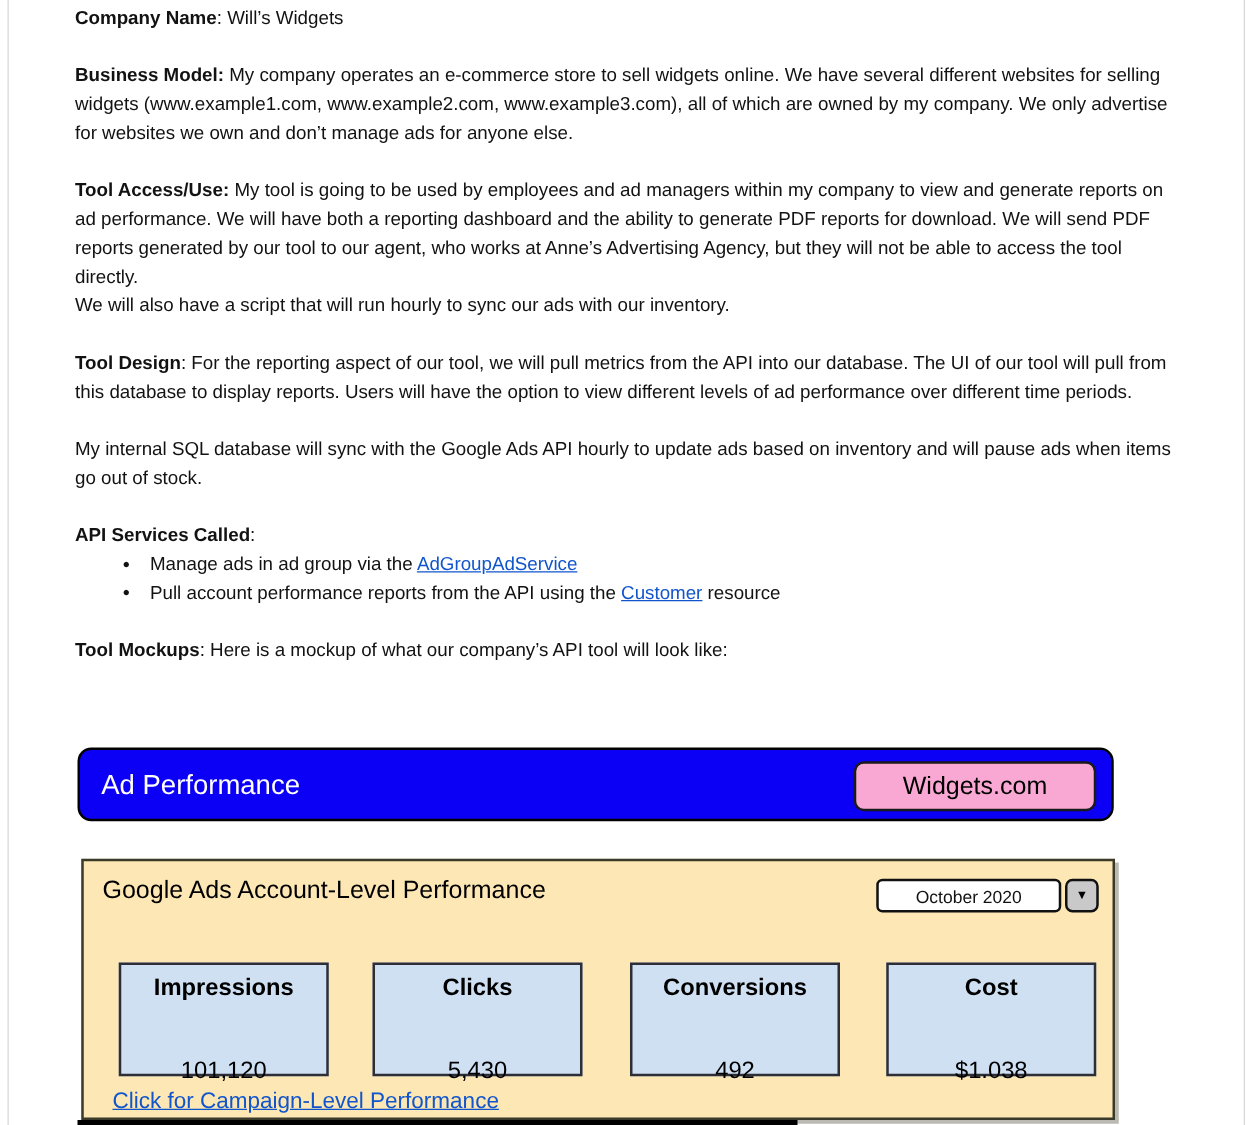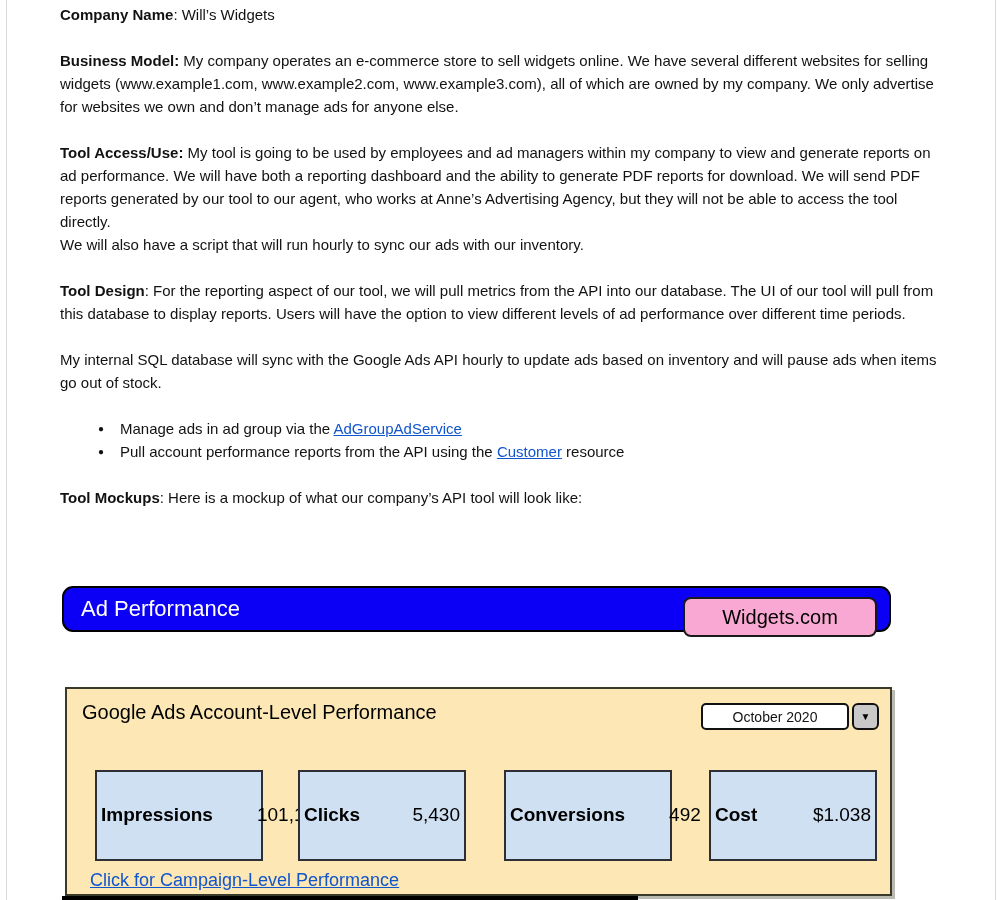--- a/index.html
+++ b/index.html
@@ -36,22 +36,22 @@
   ul.bullets { list-style: none; margin: 0 0 23px 0; padding: 0; }
   ul.bullets li { position: relative; padding-left: 60px; }
   ul.bullets li .bullet-dot {
     position: absolute; left: 38px; top: 0;
     font-size: 10px; line-height: 23px;
   }
 
   
   .mock-header {
     position: absolute;
-    left: 62px; top: 586px;
-    width: 829px; height: 46px;
+    left: 62px; top: 598px;
+    width: 829px; height: 59px;
     background: #0b00f5;
     border: 2.5px solid #000;
     border-radius: 11px;
   }
   .mock-header-title {
     position: absolute; left: 17px; top: 50%;
     transform: translateY(-50%);
     color: #ffffff; font-size: 22px;
   }
   .brand-box {
@@ -94,21 +94,21 @@
     border-radius: 6px;
     display: flex; align-items: center; justify-content: center;
     font-size: 10px; color: #000;
     cursor: pointer;
   }
   .metric-card {
     position: absolute; top: 81px;
     width: 168px; height: 91px;
     background: #cfe0f3;
     border: 2px solid #2e2e36;
-    display: flex; 
+    display: flex; flex-direction: column;
     align-items: center; justify-content: space-between;
     padding: 8px 4px 9px 4px;
     gap: 44px;
   }
   .metric-card .m-label { font-weight: 700; font-size: 19px; color: #000; }
   .metric-card .m-value { font-size: 19px; color: #000; }
   .card-0 { left: 28px; }
   .card-1 { left: 231px; }
   .card-2 { left: 437px; }
   .card-3 { left: 642px; }
@@ -139,20 +139,21 @@
 
     <p><span class="lead">Business Model:</span><span> My company operates an e-commerce store to sell widgets online. We have several different websites for selling widgets (www.example1.com, www.example2.com, www.example3.com), all of which are owned by my company. We only advertise for websites we own and don’t manage ads for anyone else.</span></p>
 
     <p><span class="lead">Tool Access/Use:</span><span class="prewrap"> My tool is going to be used by employees and ad managers within my company to view and generate reports on ad performance. We will have both a reporting dashboard and the ability to generate PDF reports for download. We will send PDF reports generated by our tool to our agent, who works at Anne’s Advertising Agency, but they will not be able to access the tool directly.
 We will also have a script that will run hourly to sync our ads with our inventory.</span></p>
 
     <p><span class="lead">Tool Design</span><span>: For the reporting aspect of our tool, we will pull metrics from the API into our database. The UI of our tool will pull from this database to display reports. Users will have the option to view different levels of ad performance over different time periods.</span></p>
 
     <p><span>My internal SQL database will sync with the Google Ads API hourly to update ads based on inventory and will pause ads when items go out of stock.</span></p>
 
+    <p class="tight"><span class="lead">API Services Called</span><span>:</span></p>
 
     <ul class="bullets">
       <li>
         <span class="bullet-dot">●</span><span>Manage ads in ad group via the </span><a class="doclink">AdGroupAdService</a><span></span>
       </li>
       <li>
         <span class="bullet-dot">●</span><span>Pull account performance reports from the API using the </span><a class="doclink">Customer</a><span> resource</span>
       </li>
     </ul>
 

